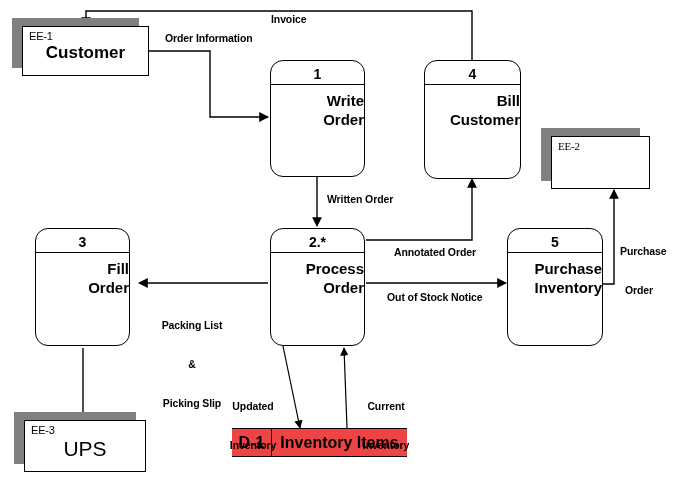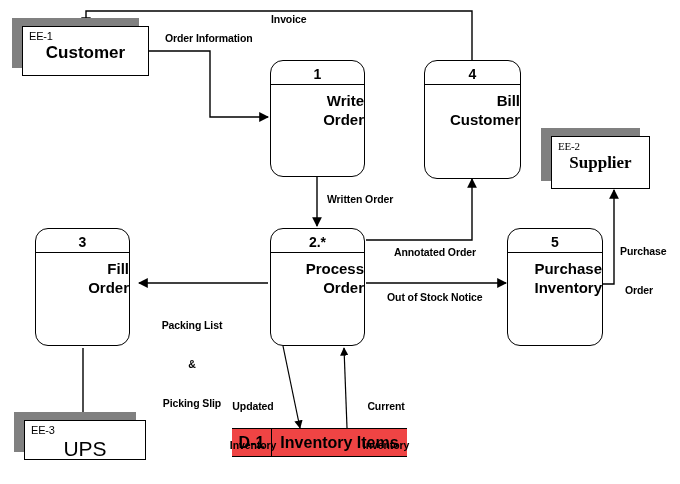--- a/index.html
+++ b/index.html
@@ -189,24 +189,23 @@
     <div class="shadow"></div>
     <div class="face"></div>
     <div class="ee-code">EE-1</div>
     <div class="ee-name">Customer</div>
   </div>
 
   <div class="ee" style="left:551px; top:136px; width:99px; height:53px;font-family:Liberation Serif, serif;">
     <div class="shadow"></div>
     <div class="face"></div>
     <div class="ee-code">EE-2</div>
-    <div class="ee-name">Supplier</div>
-  </div>
-
-  <div class="ee" style="left:24px; top:420px; width:122px; height:40px;">
+  </div>
+
+  <div class="ee" style="left:24px; top:420px; width:122px; height:52px;">
     <div class="shadow"></div>
     <div class="face"></div>
     <div class="ee-code">EE-3</div>
     <div class="ee-name light">UPS</div>
   </div>
 
   <div class="proc" style="left:270px; top:60px; width:95px; height:117px;">
     <div class="proc-num">1</div>
     <div class="proc-name">
       <div>Write</div>

